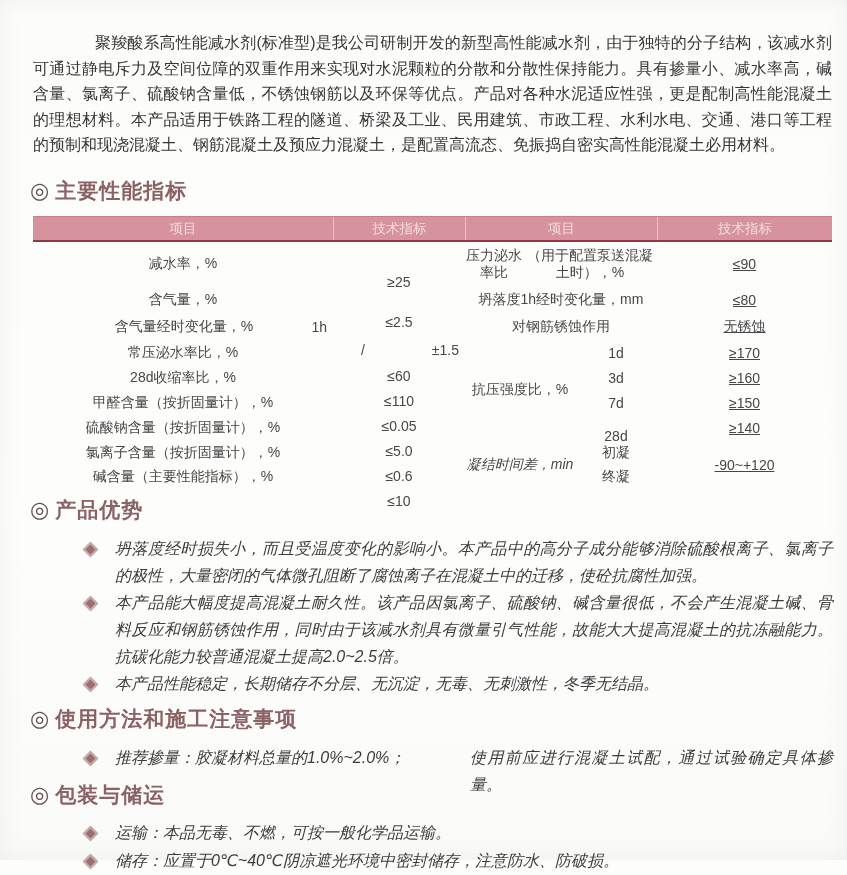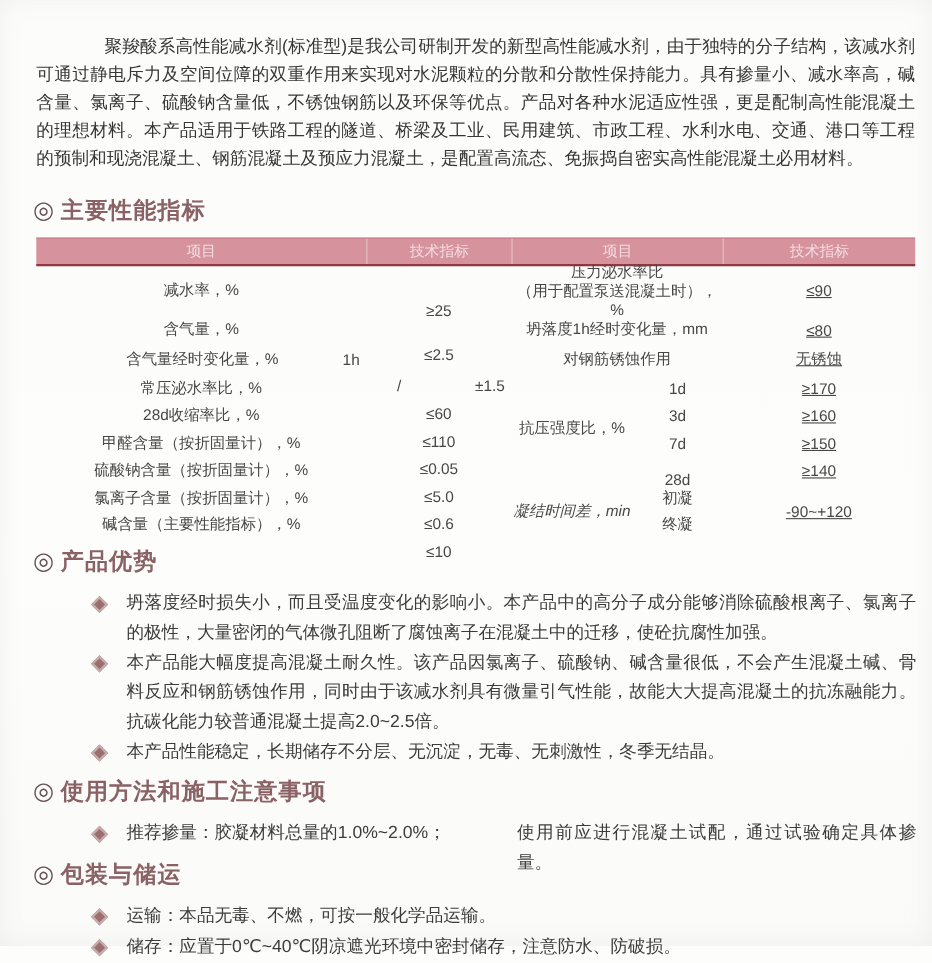--- a/index.html
+++ b/index.html
@@ -46,40 +46,40 @@
   .th:first-child{border-left:none;}
   .tbody{
     display:grid;grid-template-columns:300px 132px 192px 175px;
     grid-template-rows:44px 28px 26px 25px 25px 25px 25px 25px 24px;
     font-size:14px;color:#474747;
   }
   .cell{display:flex;align-items:center;justify-content:center;text-align:center;}
   .c1{grid-column:1;} .c2{grid-column:2;margin-top:36px;} .c3{grid-column:3;} .c4{grid-column:4;text-decoration:underline;}
   .r1{grid-row:1;} .r2{grid-row:2;} .r3{grid-row:3;} .r4{grid-row:4;} .r5{grid-row:5;}
   .r6{grid-row:6;} .r7{grid-row:7;} .r8{grid-row:8;} .r9{grid-row:9;}
-  .two-line{flex-direction:column;line-height:17px;}
+  .two-line{flex-direction:row;line-height:17px;}
   .cell-rel{position:relative;}
   .cell-rel .off-right{position:absolute;right:6px;top:50%;transform:translateY(-50%);}
   .cell-rel .off-left{position:absolute;left:28px;top:50%;transform:translateY(-50%);}
   .pad-r{padding-right:44px;margin-left:46px;}
   .inner-split{
     display:grid;grid-template-columns:110px 82px;
   }
   .strength-block{grid-row:4 / span 4;grid-template-rows:25px 25px 25px 25px;}
   .setting-block{grid-row:8 / span 2;grid-template-rows:25px 24px;}
   .inner-label{grid-column:1;grid-row:1 / span 4;display:flex;align-items:center;justify-content:center;text-align:center;}
   .setting-block .inner-label{grid-row:1 / span 2;font-style:italic;}
   .inner-sub{grid-column:2;display:flex;align-items:center;justify-content:center;}
   .span2{grid-row:8 / span 2;}
   
   .bullets{position:absolute;left:33px;width:800px;}
   .adv{top:535px;}
   .bullet{
     position:relative;padding-left:82px;font-size:16px;line-height:27px;
-    color:#3c3c3c;text-align:justify;
+    color:#3c3c3c;text-align:justify;font-style:italic;
   }
   .diamond{
     position:absolute;left:52px;top:9px;width:7px;height:7px;
     background:#9c6f6f;border:2px solid #c7abab;transform:rotate(45deg);
   }
   .dosage{top:744px;}
   .dosage-row{display:flex;}
   .dosage-row .part1{width:355px;flex-shrink:0;}
   .pack{top:819px;}
   .pack .bullet{margin-bottom:1px;}

